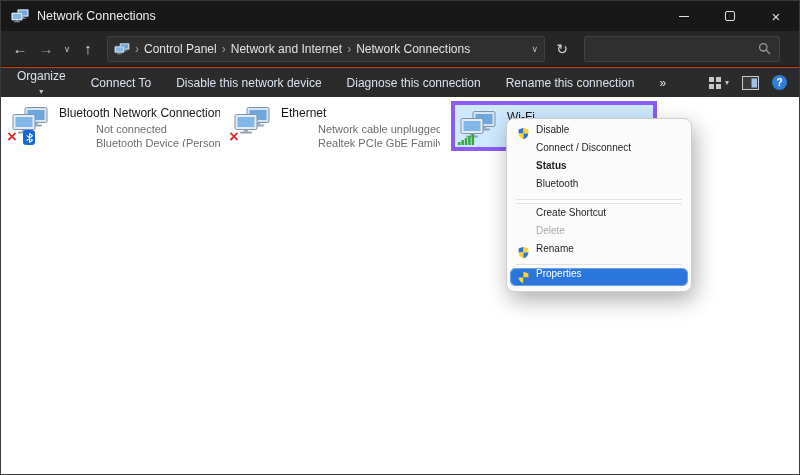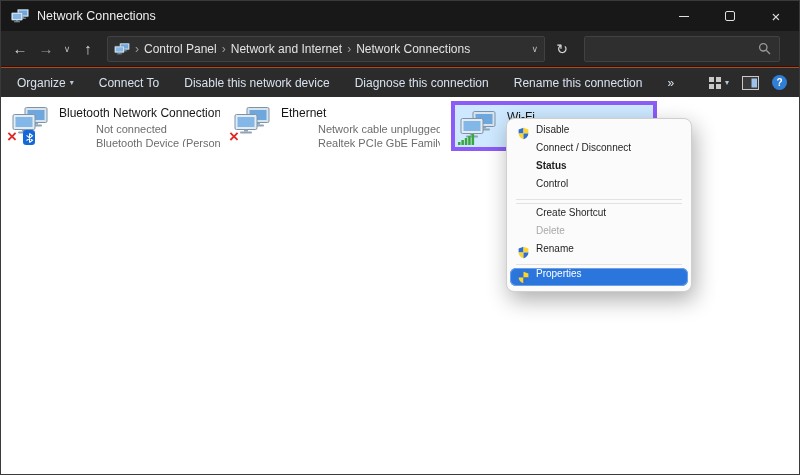--- a/index.html
+++ b/index.html
@@ -35,21 +35,21 @@
                  color:#d6d6d6; font-size:14px; margin-left:3px; }
   .search-box { margin-left:8px; width:196px; height:26px; background:#2f2f2f; border:1px solid #414141;
                 border-radius:2px; display:flex; align-items:center; padding:0 8px; }
   .search-box input { flex:1; background:transparent; border:none; outline:none; color:#ddd; font-size:12px;
                       font-family:"Liberation Sans", sans-serif; min-width:0; }
 
   
   .commandbar { position:absolute; left:0; top:67px; right:0; height:29px; background:#2b2b2b;
                 display:flex; align-items:center; }
   .cmd-left { display:flex; align-items:center; gap:25px; margin-left:16px; }
-  .cmd-item { font-size:12px; color:#d7e1ee; white-space:nowrap; display:flex; align-items:center; gap:4px; }
+  .cmd-item { font-size:12px; color:#d7e1ee; white-space:nowrap; display:flex; align-items:center; gap:4px;flex-direction:column; }
   .caret { font-size:8px; color:#b9c6d6; }
   .overflow { font-size:12px; color:#d7e1ee; }
   .cmd-right { margin-left:auto; margin-right:12px; display:flex; align-items:center; gap:13px; }
   .help-btn { width:15px; height:15px; border-radius:50%; background:#2f7fd6; color:#fff; font-size:10px;
               font-weight:bold; display:flex; align-items:center; justify-content:center; }
   .view-btn { display:flex; align-items:center; gap:3px; }
 
   
   .content { position:absolute; left:0; top:96px; right:0; bottom:0; background:#fff; }
   .tile { position:absolute; top:4px; height:50px; display:flex; gap:9px; padding:4px 5px; }
@@ -256,21 +256,21 @@
       <div class="menu-item">
         <span class="mi-icon"></span>
         <span class="mi-label">Connect / Disconnect</span>
       </div>
       <div class="menu-item bold">
         <span class="mi-icon"></span>
         <span class="mi-label">Status</span>
       </div>
       <div class="menu-item">
         <span class="mi-icon"></span>
-        <span class="mi-label">Control</span>
+        <span class="mi-label">Bluetooth</span>
       </div>
       <div class="separator"></div>
       <div class="separator"></div>
       <div class="menu-item">
         <span class="mi-icon"></span>
         <span class="mi-label">Create Shortcut</span>
       </div>
       <div class="menu-item disabled">
         <span class="mi-icon"></span>
         <span class="mi-label">Delete</span>

